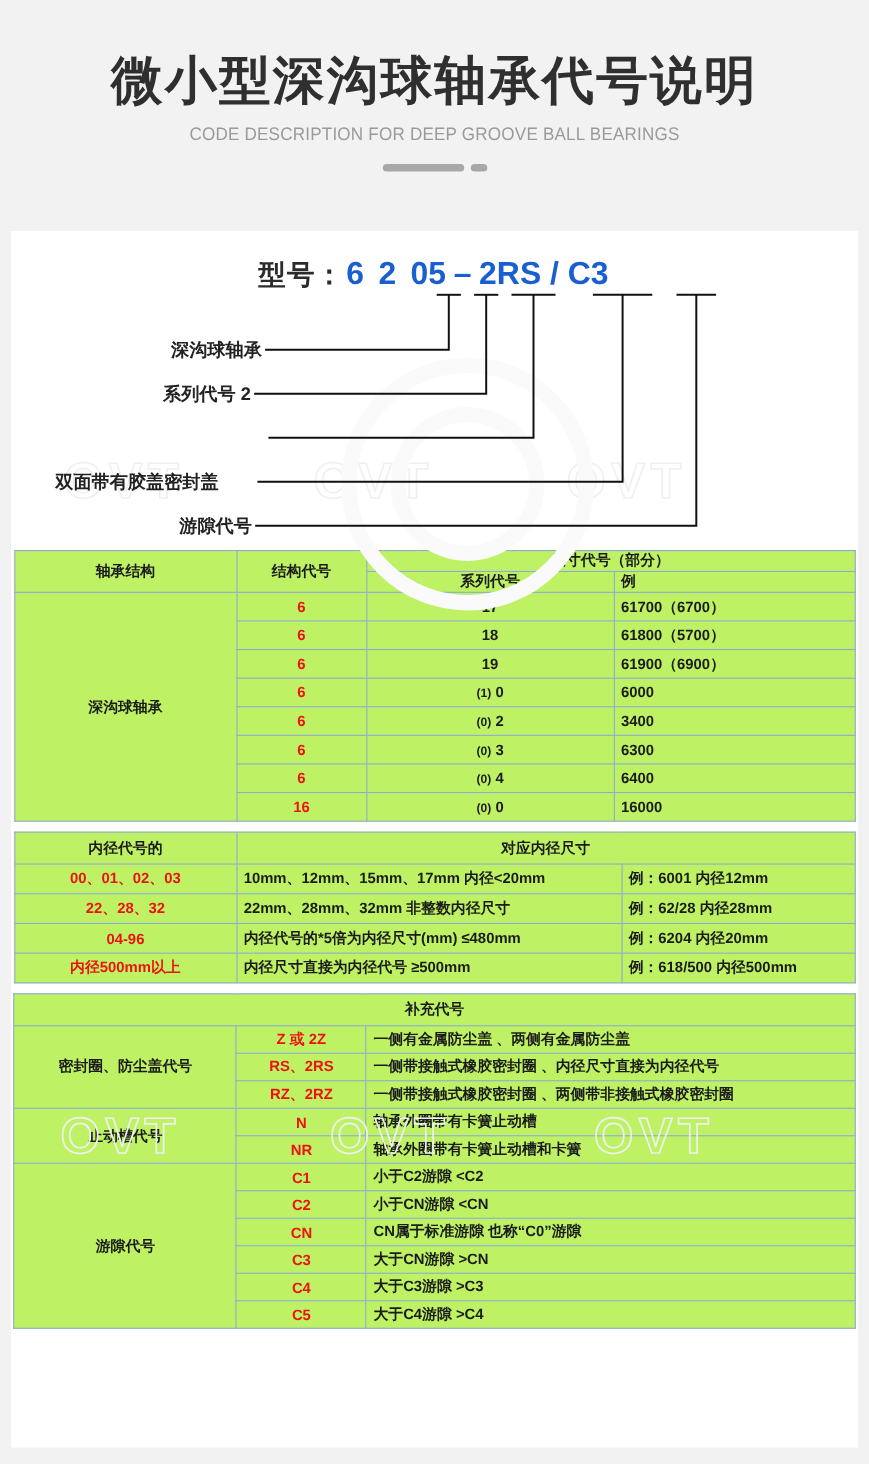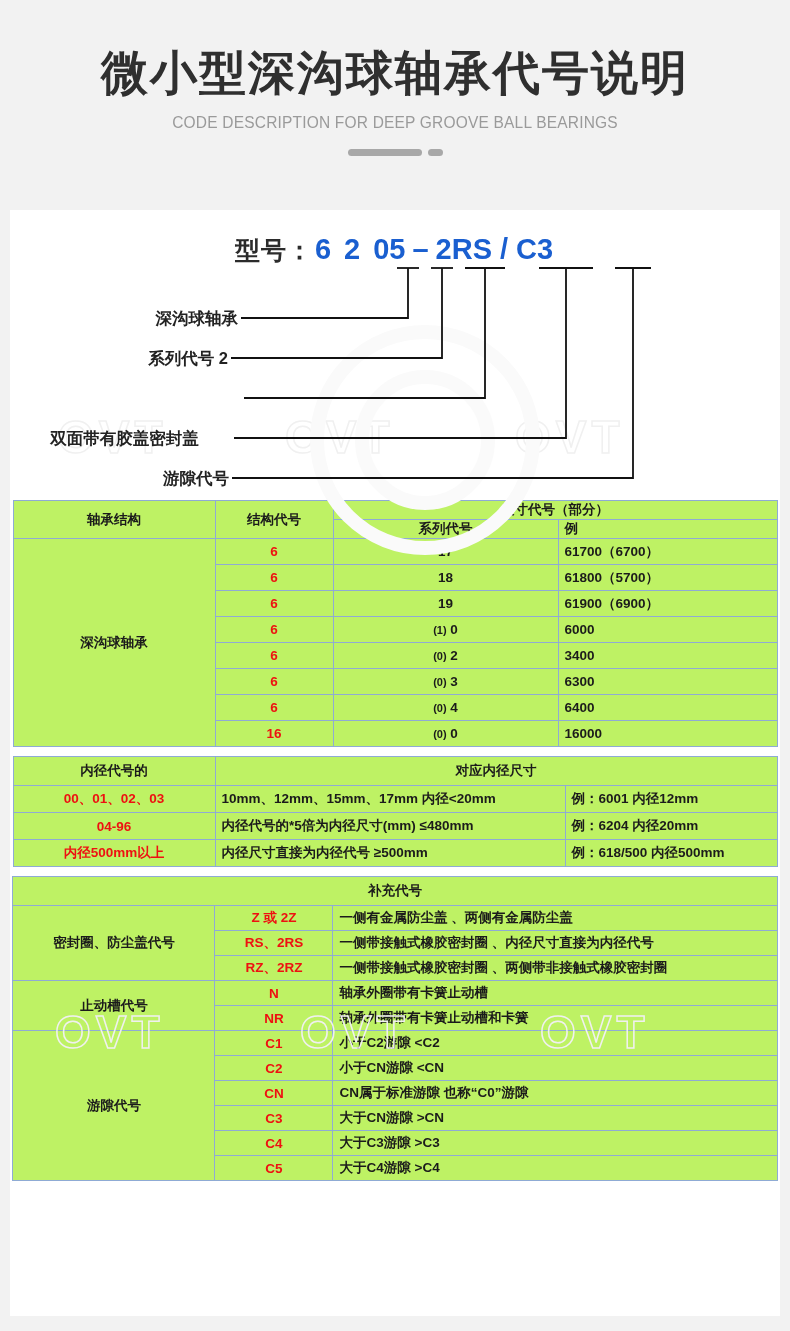--- a/index.html
+++ b/index.html
@@ -202,20 +202,25 @@
         <tr>
           <td class="ctr" style="height:29px">内径代号的</td>
           <td class="ctr" colspan="2">对应内径尺寸</td>
         </tr>
         <tr>
           <td class="ctr red" style="height:27px">00、01、02、03</td>
           <td class="lft">10mm、12mm、15mm、17mm 内径&lt;20mm</td>
           <td class="lft">例：6001 内径12mm</td>
         </tr>
         <tr>
+          <td class="ctr red" style="height:27px">22、28、32</td>
+          <td class="lft">22mm、28mm、32mm 非整数内径尺寸</td>
+          <td class="lft">例：62/28 内径28mm</td>
+        </tr>
+        <tr>
           <td class="ctr red" style="height:27px">04-96</td>
           <td class="lft">内径代号的*5倍为内径尺寸(mm) ≤480mm</td>
           <td class="lft">例：6204 内径20mm</td>
         </tr>
         <tr>
           <td class="ctr red" style="height:27px">内径500mm以上</td>
           <td class="lft">内径尺寸直接为内径代号 ≥500mm</td>
           <td class="lft">例：618/500 内径500mm</td>
         </tr>
       </tbody>

